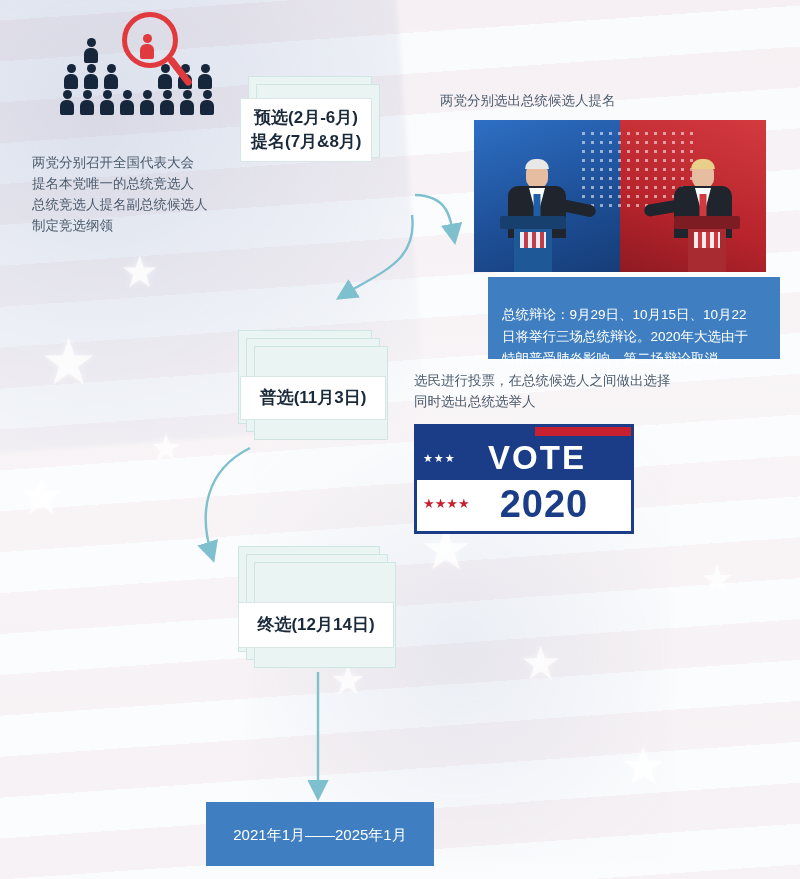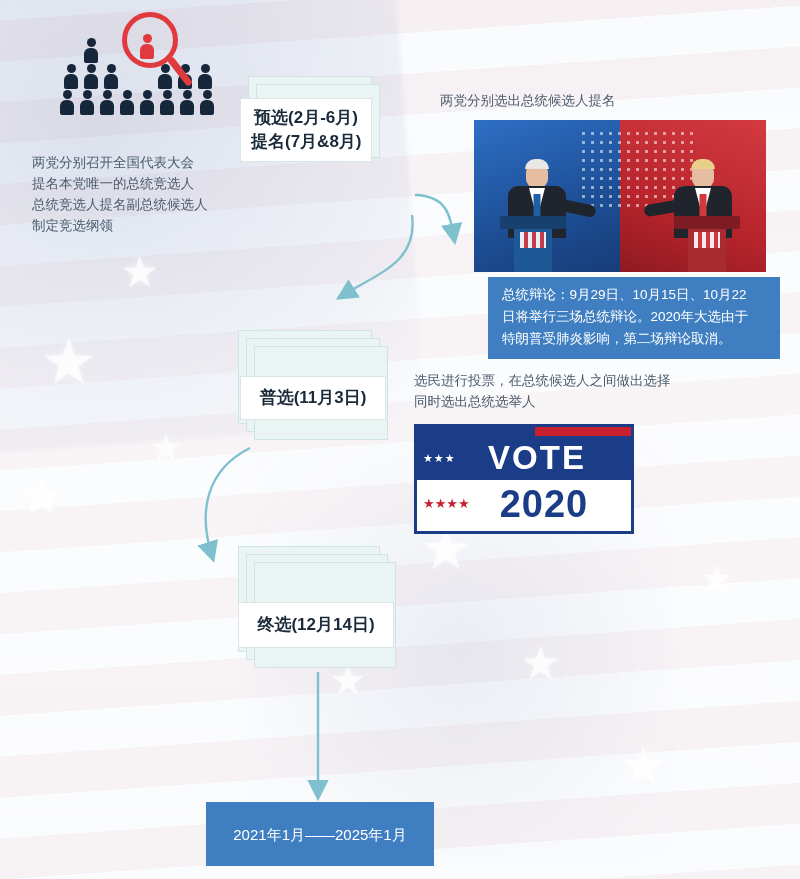--- a/index.html
+++ b/index.html
@@ -242,21 +242,21 @@
     border-radius: 6px; top: 16px;
   }
 
   
   .caption-box {
     position: absolute;
     background: #3f7fc1;
     color: #ffffff;
     font-size: 13.5px;
     line-height: 22px;
-    padding: 7px 14px;
+    padding: 27px 14px;
     box-sizing: border-box;
     white-space: pre-line;
   }
 
   
   .vote {
     position: absolute;
     left: 414px;
     top: 424px;
     width: 220px;

